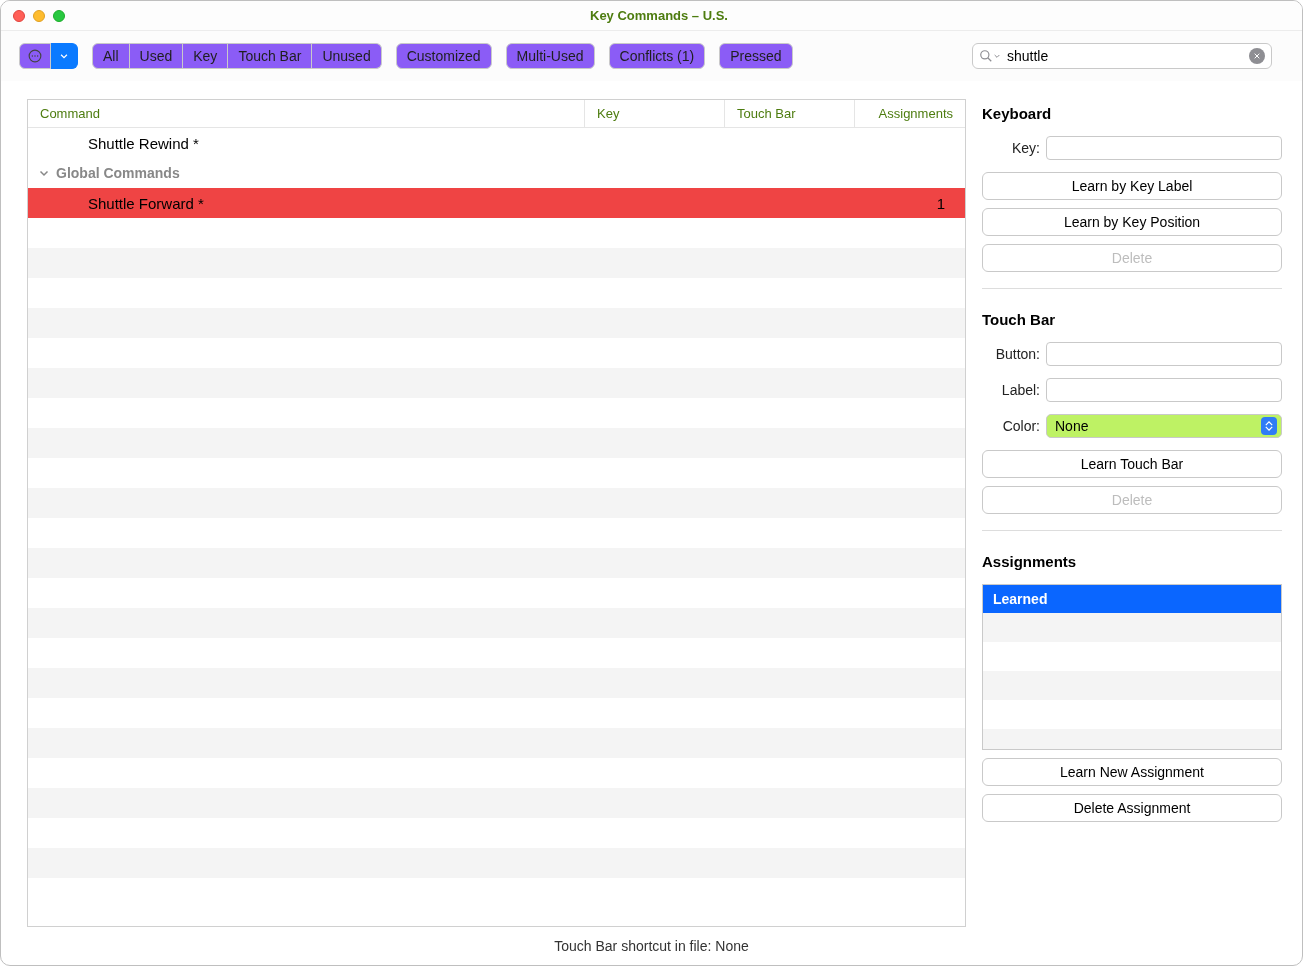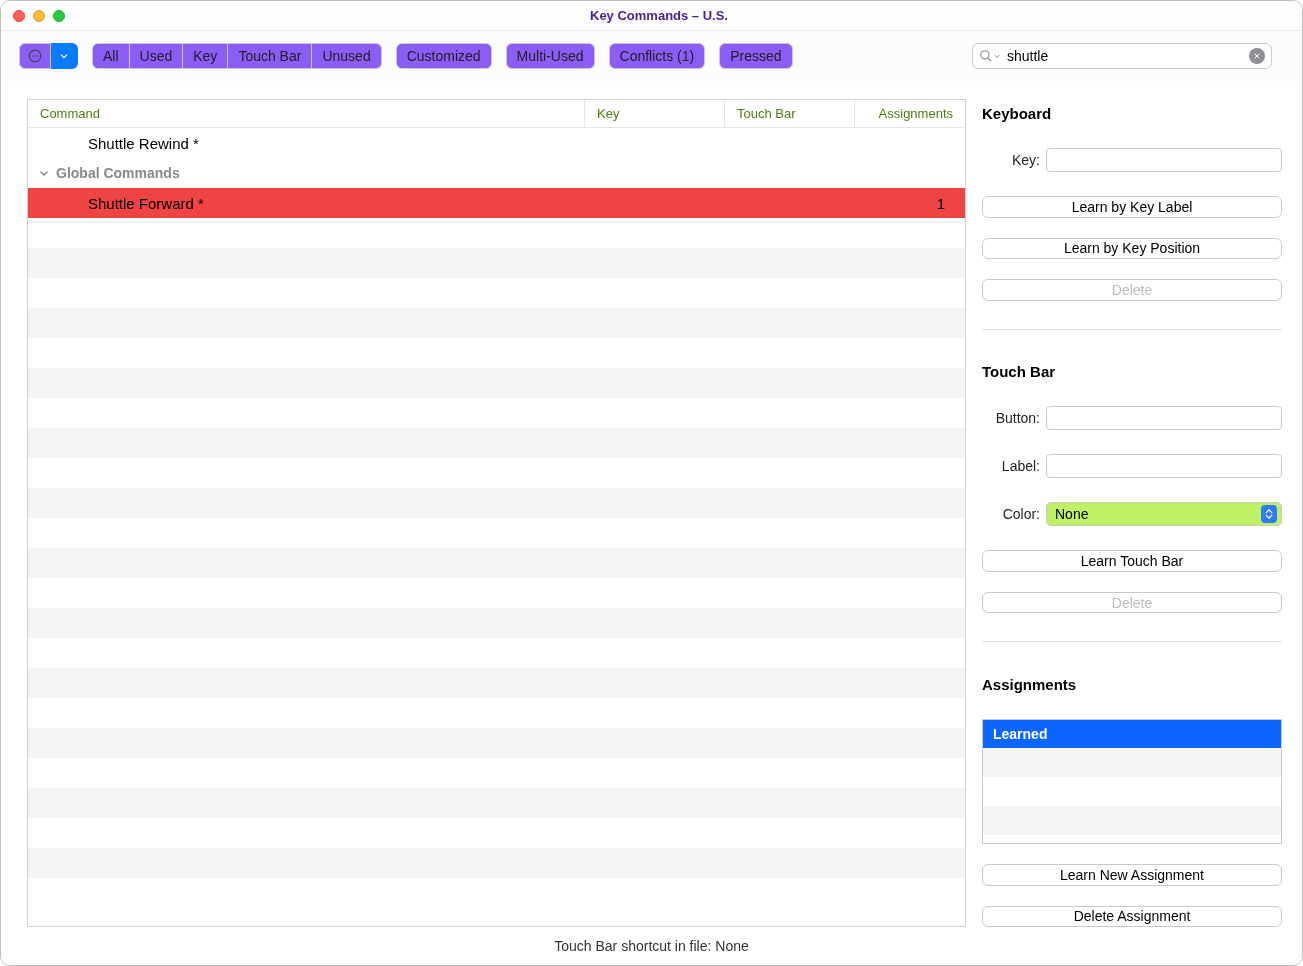--- a/index.html
+++ b/index.html
@@ -26,21 +26,21 @@
   }
   .traffic { display: flex; gap: 8px; }
   .traffic span {
     width: 12px; height: 12px; border-radius: 50%; display: inline-block;
   }
   .tl-close { background: #ff5f57; border: 0.5px solid #e0443e; }
   .tl-min { background: #febc2e; border: 0.5px solid #dfa123; }
   .tl-max { background: #28c840; border: 0.5px solid #1dad2b; }
   .title-text {
     position: absolute; left: 15px; right: 0; text-align: center;
-    font-size: 13px; font-weight: 600; color: #4c1d95;
+    font-size: 13px; font-weight: 600; color: #4d7c0f;
     pointer-events: none;
   }
   .toolbar {
     height: 50px;
     display: flex;
     align-items: center;
     gap: 14px;
     padding: 0 30px 0 18px;
     background: #fcfcfc;
   }
@@ -122,21 +122,21 @@
   .row.selected { background: #ef4444; }
   .row .cmd-cell { flex: 1; padding-left: 60px; }
   .row.group .cmd-cell { padding-left: 6px; font-size: 14px;}
   .row .assign-cell { width: 110px; text-align: right; padding-right: 20px;}
   .row .key-cell { width: 140px; }
   .row .tb-cell { width: 130px; }
   .side-pane {
     width: 300px;
     display: flex;
     flex-direction: column;
-    gap: 20px;
+    gap: 8px;
   }
   .section-title { font-weight: 700; font-size: 15px; margin-top: 6px; margin-bottom: 6px; }
   .form-row { display: flex; align-items: center; gap: 6px; margin-bottom: 4px;}
   .form-label { width: 58px; text-align: right; font-size: 14px; color: #222;}
   .form-input {
     flex: 1; border: 1px solid #c9c9c9; height: 24px; border-radius: 4px;
     background: #fff;
   }
   .popup {
     flex: 1; border: 1px solid #c9c9c9; border-radius: 5px; height: 24px;

